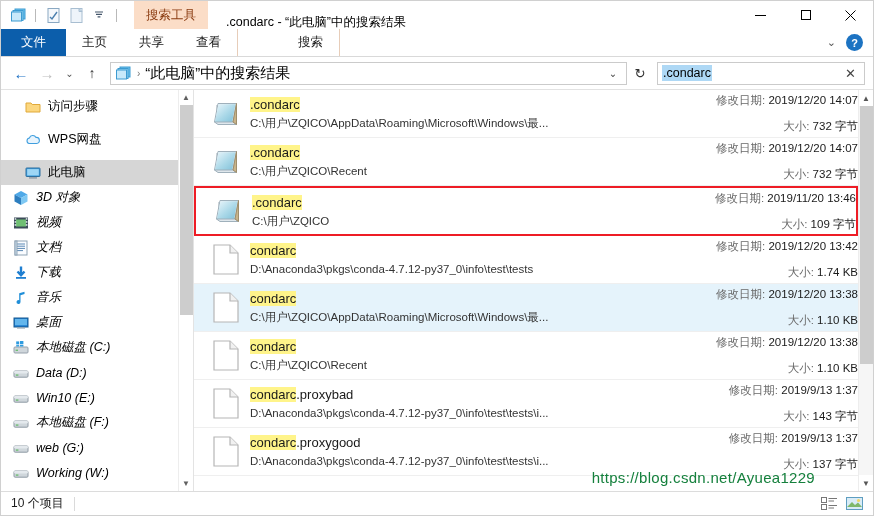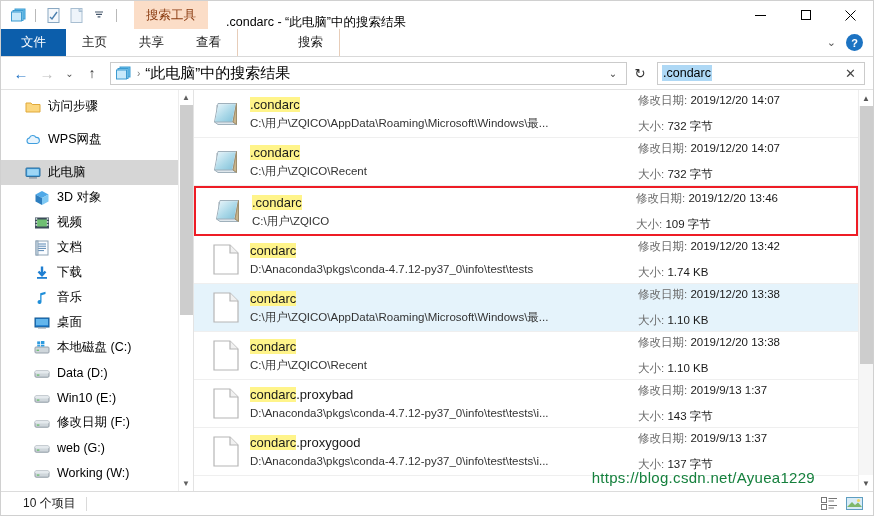--- a/index.html
+++ b/index.html
@@ -145,21 +145,21 @@
     overflow: hidden;
     border-right: 1px solid #e3e3e3;
   }
   .nav-list { padding-top: 4px; }
   .nav-item {
     height: 25px; display:flex; align-items:center;
     padding-left: 24px; gap: 7px;
     font-size: 12.5px; color:#000;
     white-space: nowrap;
   }
-  .nav-item.indent { padding-left: 33px; }
+  .nav-item.indent { padding-left: 12px; font-style: italic; }
   .nav-item.selected2 { background:#d6d6d6; }
   .nav-icon { width:16px; height:16px; flex:0 0 16px; display:flex; align-items:center; justify-content:center; }
   .nav-gap { height: 8px; }
 
   .sb-scroll {
     position:absolute; right:0; top:0; width:15px; height:100%;
     background:#fff; border-left:1px solid #ededed;
     display:flex; flex-direction:column; align-items:center;
   }
   .sb-arrow { height:15px; font-size:8px; color:#606060; display:flex;align-items:center;justify-content:center;width:15px;}
@@ -176,38 +176,38 @@
     border-bottom: 1px solid #efefef;
     position: relative;
   }
   .row.sel { background:#e5f3fb; }
   .row.boxed { border:2px solid #ee1c25; border-bottom-width:2px; height:50px; }
   .row-icon { width:40px; flex:0 0 40px; display:flex; align-items:center; justify-content:center; }
   .row-main { flex:1; min-width:0; display:flex; flex-direction:column; gap:3px; padding-left:4px;}
   .fname { font-size:13px; color:#1a1a1a; line-height:16px; }
   .fname .hl { background:#fff48a; }
   .fpath { font-size:11.5px; color:#333; line-height:14px; white-space:nowrap; overflow:hidden; text-overflow:ellipsis; }
-  .row-meta { width: 220px; flex:0 0 220px; display:flex; flex-direction:column; gap:11px; }
+  .row-meta { width: 220px; flex:0 0 220px; display:flex; flex-direction:column; gap:11px;text-align:right; }
   .mlabel { font-size:11.5px; color:#6a6a6a; line-height:15px; white-space:nowrap; }
   .mlabel b { font-weight:400; color:#1a1a1a; }
 
   .fl-scroll {
     position:absolute; right:0; top:0; width:15px; height:100%;
     background:#f6f6f6; border-left:1px solid #ededed;
     display:flex; flex-direction:column; align-items:center;
   }
   .fl-arrow { height:16px; width:15px; font-size:8px; color:#555; display:flex;align-items:center;justify-content:center; background:#fff;}
 
   
   .statusbar {
     height: 24px; flex:0 0 24px;
     display:flex; align-items:center;
     border-top:1px solid #dcdcdc;
     background:#fff;
-    padding-left: 22px;
+    padding-left: 10px;
     font-size: 12px; color:#1a1a1a;
   }
   .status-sep { width:1px; height:14px; background:#dadada; margin:0 10px; }
   .view-icons { margin-left:auto; display:flex; align-items:center; gap:3px; padding-right:8px;}
   .vicon { width:22px;height:18px; display:flex;align-items:center;justify-content:center;}
 
   .watermark {
     position:absolute; right:58px; bottom:5px;
     font-size: 15px; color: #15803d;
     letter-spacing: 0.3px;
@@ -446,21 +446,21 @@
             <span>Win10 (E:)</span>
           </div>
           <div class="nav-item indent">
             <span class="nav-icon">
               <svg width="16" height="16" viewBox="0 0 16 16">
                 <rect x="1" y="6" width="14" height="6.2" rx="1.1" fill="#cfd6db" stroke="#8f9aa4"></rect>
                 <rect x="1" y="6" width="14" height="2.4" rx="1.1" fill="#e4e9ed"></rect>
                 <rect x="2.8" y="9.4" width="2.6" height="1.4" fill="#6fbf73"></rect>
               </svg>
             </span>
-            <span>修改日期 (F:)</span>
+            <span>本地磁盘 (F:)</span>
           </div>
           <div class="nav-item indent">
             <span class="nav-icon">
               <svg width="16" height="16" viewBox="0 0 16 16">
                 <rect x="1" y="6" width="14" height="6.2" rx="1.1" fill="#cfd6db" stroke="#8f9aa4"></rect>
                 <rect x="1" y="6" width="14" height="2.4" rx="1.1" fill="#e4e9ed"></rect>
                 <rect x="2.8" y="9.4" width="2.6" height="1.4" fill="#6fbf73"></rect>
               </svg>
             </span>
             <span>web (G:)</span>
@@ -554,21 +554,21 @@
                 </defs>
       <path d="M3.5 23 L22 23 L25.5 25.5 L7 25.5 Z" fill="#dfe7ec" stroke="#9fb0bb"></path>
       <path d="M22 23 L25.5 4.5 L25.5 25.5 Z" fill="#c8b48a" stroke="#9f8e6c"></path>
     </svg>
             </span>
             <span class="row-main">
               <span class="fname"><span class="hl">.condarc</span><span></span></span>
               <span class="fpath">C:\用户\ZQICO</span>
             </span>
             <span class="row-meta">
-              <span class="mlabel"><span>修改日期:</span> <b>2019/12/20 13:46</b></span>
+              <span class="mlabel"><span>修改日期:</span> <b>2019/11/20 13:46</b></span>
               <span class="mlabel"><span>大小:</span> <b>109 字节</b></span>
             </span>
           </div>
           <div class="row">
             <span class="row-icon">
               <svg width="26" height="31" viewBox="0 0 26 31">
     <path d="M1 1 H17 L25 9 V30 H1 Z" fill="#ffffff" stroke="#b6b6b6" stroke-width="1.2"></path>
     <path d="M17 1 V9 H25" fill="#f1f1f1" stroke="#b6b6b6" stroke-width="1.2"></path>
   </svg>
             </span>

